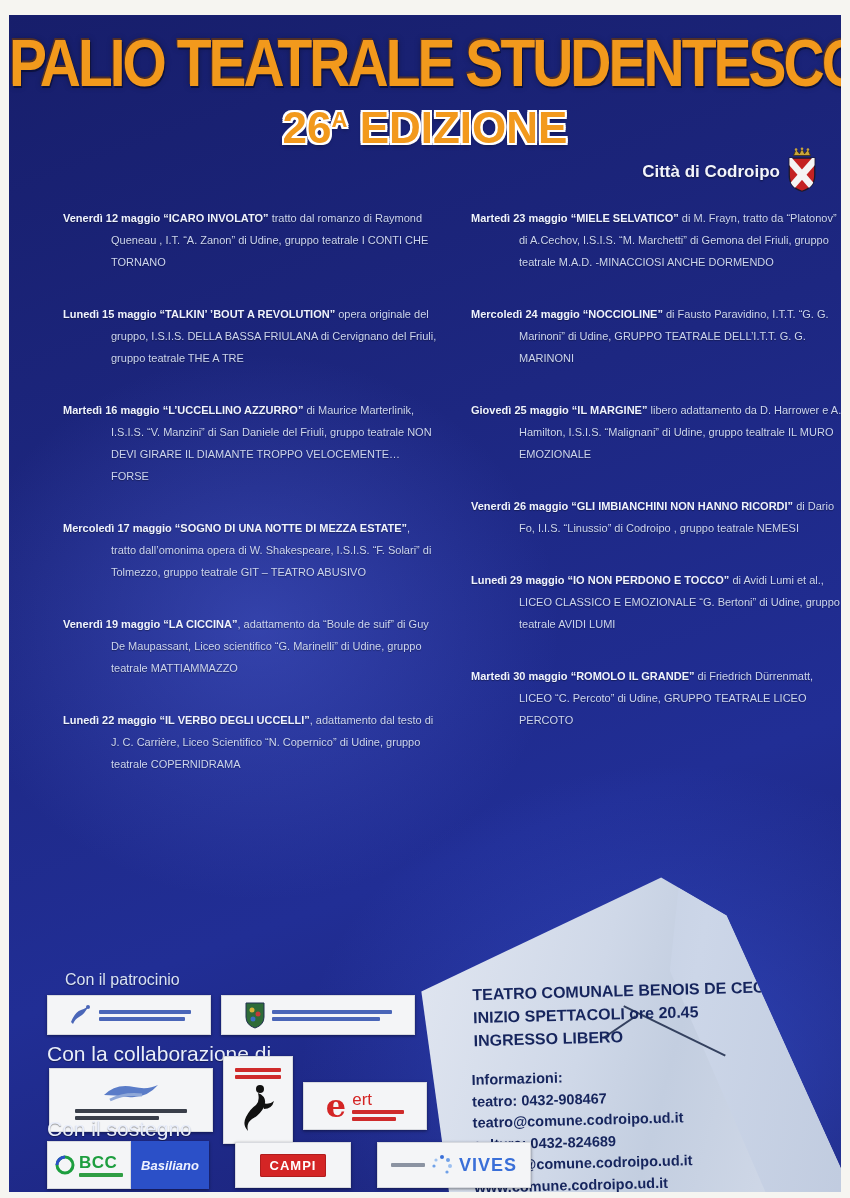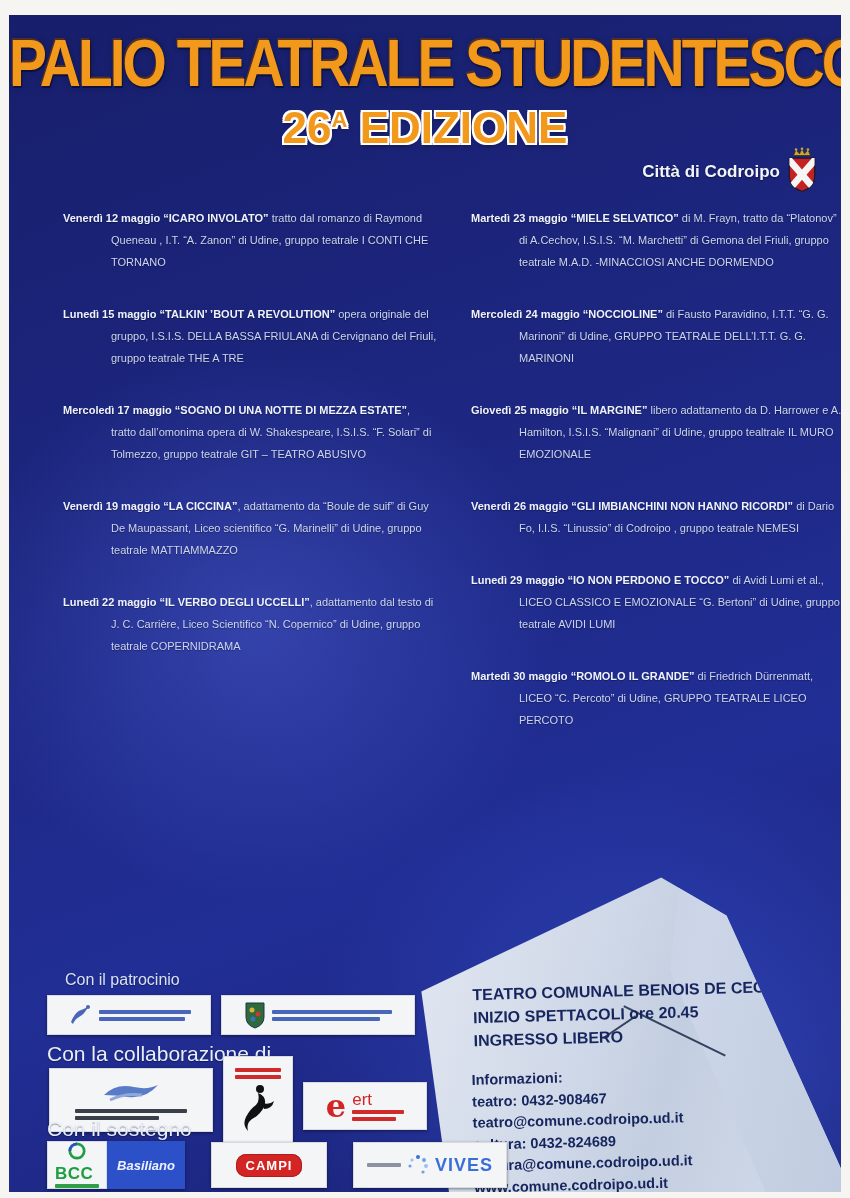--- a/index.html
+++ b/index.html
@@ -71,26 +71,26 @@
   .patro2{width:182px;height:38px;gap:6px;padding:0 5px;}
 
   .collab1{width:150px;height:54px;flex-direction:column;gap:4px;padding:4px 6px;}
   .collab2{width:60px;height:80px;flex-direction:column;gap:2px;margin-top:-12px;padding:3px 4px;}
   .collab3{width:110px;height:46px;gap:6px;align-self:center;padding:0 6px;}
   .ert-e{font-size:32px;font-weight:700;color:#d42525;line-height:28px;font-family:"DejaVu Serif",serif;}
   .ert-right{display:flex;flex-direction:column;gap:3px;}
   .ert-word{color:#d42525;font-weight:400;font-size:17px;line-height:15px;}
 
   .bcc-wrap{display:flex;height:48px;box-shadow:0 1px 3px rgba(0,0,0,0.45);}
-  .bcc-left{background:#f4f5f7;border:1px solid #d8dadf;display:flex;align-items:center;gap:4px;padding:0 7px;flex-direction:column;}
+  .bcc-left{background:#f4f5f7;border:1px solid #d8dadf;display:flex;align-items:center;gap:4px;padding:0 7px;}
   .bcc-word{color:#1d9e3f;font-weight:700;font-size:17px;letter-spacing:0.5px;}
   .bcc-right{background:#2b50c8;width:78px;display:flex;align-items:center;justify-content:center;}
   .basiliano{color:#eef2ff;font-weight:700;font-style:italic;font-size:13px;}
   .campi-box{width:114px;height:44px;}
-  .campi-inner{background:#d42525;color:#fff;font-weight:700;font-size:13px;letter-spacing:1px;padding:4px 10px;border-radius:10px;box-shadow:inset 0 0 0 1px #b01d1d;}
+  .campi-inner{background:#d42525;color:#fff;font-weight:700;font-size:13px;letter-spacing:1px;padding:4px 10px;border-radius:2px;box-shadow:inset 0 0 0 1px #b01d1d;}
   .vives-box{width:152px;height:44px;gap:6px;}
   .vives-word{color:#3a6fd8;font-weight:700;font-size:18px;letter-spacing:1px;}
 
   
   .monument{
     position:absolute;left:408px;top:852px;width:436px;height:346px;
     clip-path:polygon(56% 3%, 71% 14%, 99% 92%, 99% 100%, 8% 100%, 1% 36%);
     background:linear-gradient(105deg,#e2e7f1 0%, #cfd8e8 40%, #c3cee0 58%, #d6ddeb 100%);
   }
   .monument::before{
@@ -139,20 +139,21 @@
           <line x1="3" y1="13" x2="37" y2="52" stroke="#f5f5f5" stroke-width="8"></line>
           <line x1="37" y1="13" x2="3" y2="52" stroke="#f5f5f5" stroke-width="8"></line>
         </g>
       </svg>
     </span>
   </div>
 
   <div class="col left">
     <p class="event"><span class="lead">Venerdì 12 maggio “ICARO INVOLATO”</span><span> tratto dal romanzo di Raymond Queneau , I.T. “A. Zanon” di Udine, gruppo teatrale I CONTI CHE TORNANO</span></p>
     <p class="event"><span class="lead">Lunedì 15 maggio “TALKIN’ ’BOUT A REVOLUTION”</span><span> opera originale del gruppo, I.S.I.S. DELLA BASSA FRIULANA di Cervignano del Friuli, gruppo teatrale THE A TRE</span></p>
+    <p class="event"><span class="lead">Martedì 16 maggio “L’UCCELLINO AZZURRO”</span><span> di Maurice Marterlinik, I.S.I.S. “V. Manzini” di San Daniele del Friuli, gruppo teatrale NON DEVI GIRARE IL DIAMANTE TROPPO VELOCEMENTE…FORSE</span></p>
     <p class="event"><span class="lead">Mercoledì 17 maggio “SOGNO DI UNA NOTTE DI MEZZA ESTATE”</span><span>, tratto dall’omonima opera di W. Shakespeare, I.S.I.S. “F. Solari” di Tolmezzo, gruppo teatrale GIT – TEATRO ABUSIVO</span></p>
     <p class="event"><span class="lead">Venerdì 19 maggio “LA CICCINA”</span><span>, adattamento da “Boule de suif” di Guy De Maupassant, Liceo scientifico “G. Marinelli” di Udine, gruppo teatrale MATTIAMMAZZO</span></p>
     <p class="event"><span class="lead">Lunedì 22 maggio “IL VERBO DEGLI UCCELLI”</span><span>, adattamento dal testo di J. C. Carrière, Liceo Scientifico “N. Copernico” di Udine, gruppo teatrale COPERNIDRAMA</span></p>
   </div>
 
   <div class="col right">
     <p class="event"><span class="lead">Martedì 23 maggio “MIELE SELVATICO”</span><span> di M. Frayn, tratto da “Platonov” di A.Cechov, I.S.I.S. “M. Marchetti” di Gemona del Friuli, gruppo teatrale M.A.D. -MINACCIOSI ANCHE DORMENDO</span></p>
     <p class="event"><span class="lead">Mercoledì 24 maggio “NOCCIOLINE”</span><span> di Fausto Paravidino, I.T.T. “G. G. Marinoni” di Udine, GRUPPO TEATRALE DELL’I.T.T. G. G. MARINONI</span></p>
     <p class="event"><span class="lead">Giovedì 25 maggio “IL MARGINE”</span><span> libero adattamento da D. Harrower e A. Hamilton, I.S.I.S. “Malignani” di Udine, gruppo tealtrale IL MURO EMOZIONALE</span></p>
     <p class="event"><span class="lead">Venerdì 26 maggio “GLI IMBIANCHINI NON HANNO RICORDI”</span><span> di Dario Fo, I.I.S. “Linussio” di Codroipo , gruppo teatrale NEMESI</span></p>

